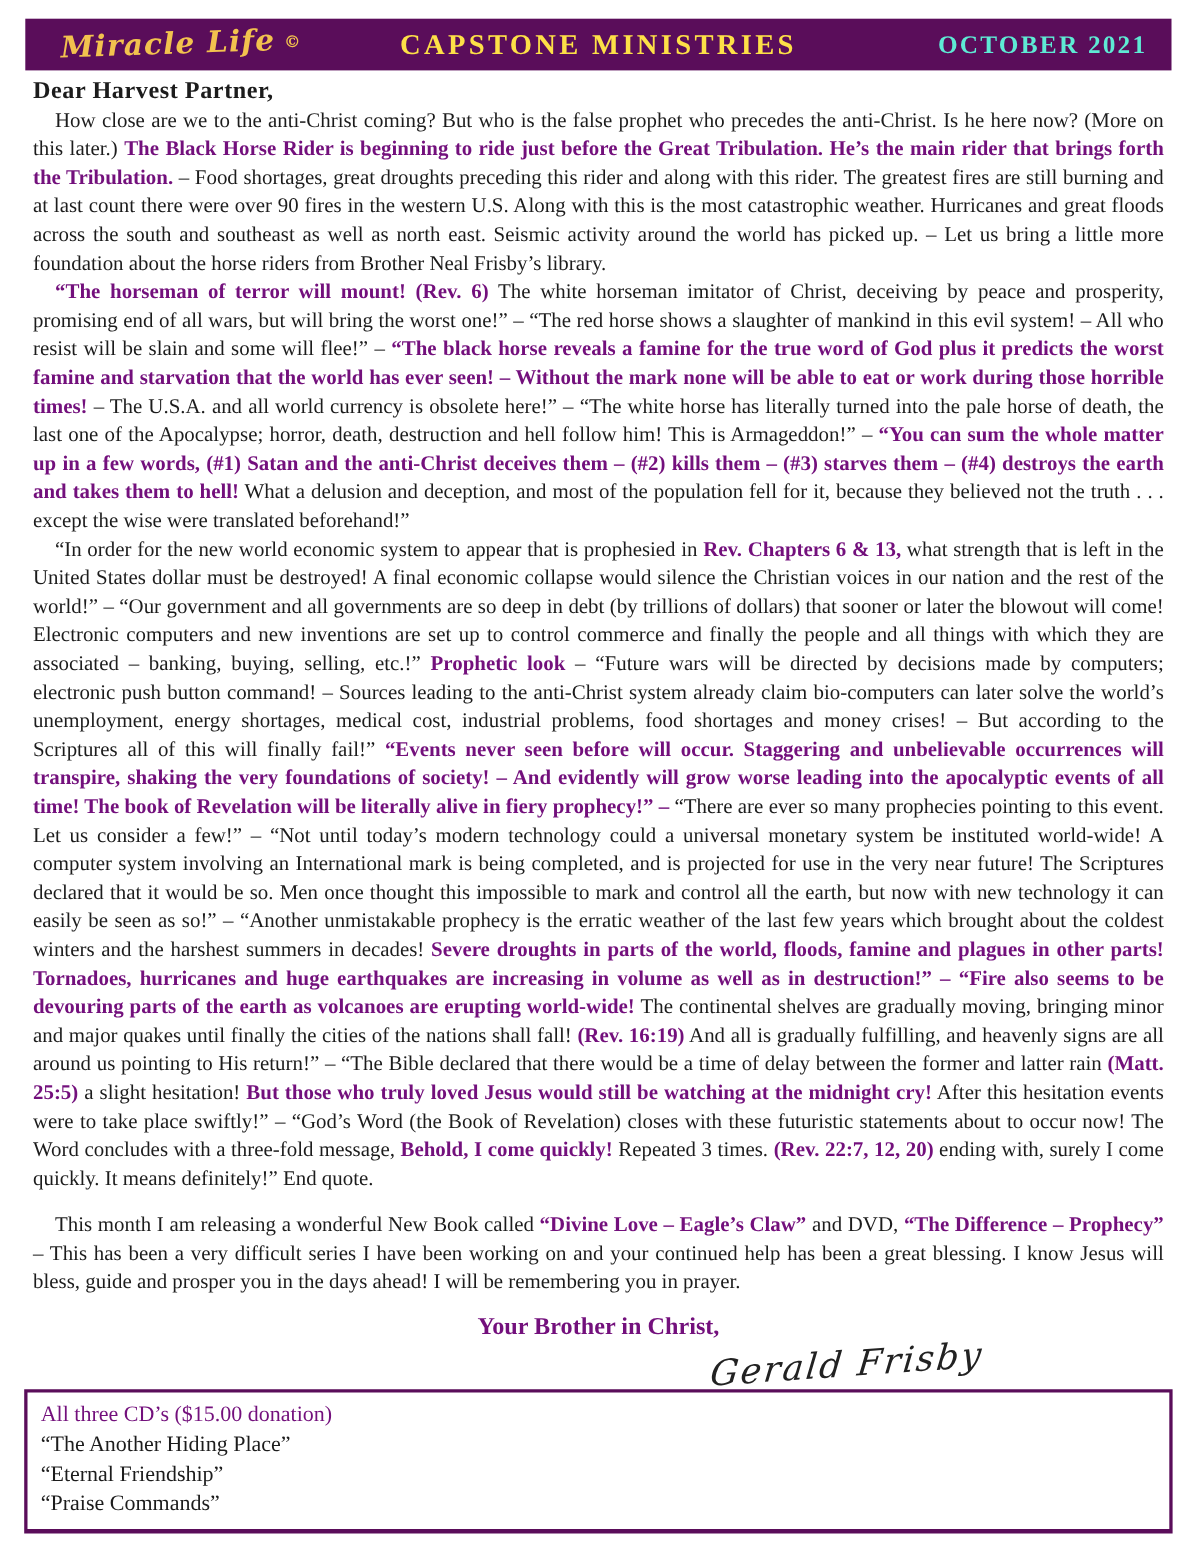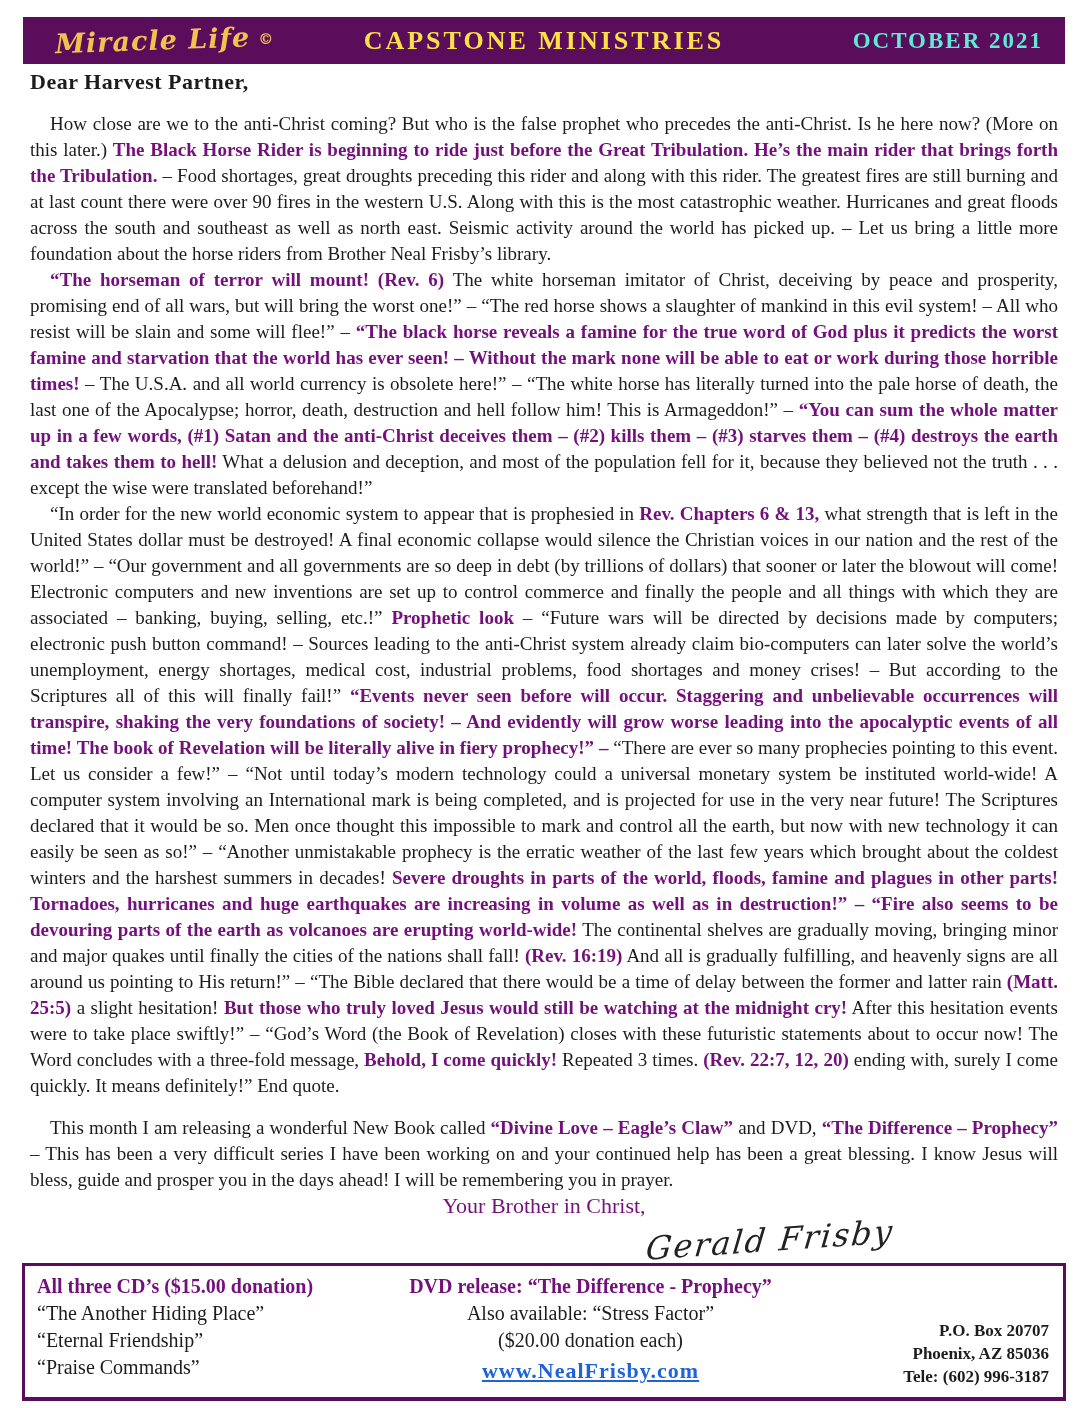--- a/index.html
+++ b/index.html
@@ -39,42 +39,43 @@
     position:absolute;left:50%;transform:translateX(-50%);
     color:#fde047;font-size:26px;font-weight:bold;letter-spacing:3px;white-space:nowrap;
   }
   .date{
     margin-left:auto;color:#5eead4;font-size:23px;font-weight:bold;
     letter-spacing:2px;padding-right:22px;white-space:nowrap;
   }
 
   
   .salutation{
-    margin:5px 30px 16px 30px;
+    margin:5px 30px 2px 30px;
     font-size:22px;font-weight:bold;letter-spacing:0.5px;
   }
 
   
   .body{
     margin:0 30px;
     font-size:19px;
     line-height:26px;
     text-align:justify;
   }
   .body p.para{margin:0;text-indent:20px;}
   .body p.para.spaced{margin-top:16px;}
   .seg-normal{color:var(--ink);}
   .seg-purple{color:var(--text-purple);font-weight:bold;}
 
   
   .closing{
     text-align:center;
     color:var(--text-purple);
-    font-weight:normal;
+    font-weight:bold;
     font-size:22px;
+    margin-top:14px;
   }
   .signature{
     font-family:"DejaVu Serif", serif;
     font-style:italic;
     font-size:32px;
     color:#222;
     margin:2px 0 4px 640px;
     transform:rotate(-4deg) skewX(-10deg);
     letter-spacing:2px;
     width:260px;
@@ -85,21 +86,21 @@
   .footer-box{
     margin:4px 22px 0 22px;
     border:3px solid var(--purple);
     border-bottom-width:4px;
     padding:7px 14px 9px 12px;
     display:grid;
     grid-template-columns:330px 1fr 235px;
     min-height:116px;
   }
   .f-left{font-size:20px;line-height:27px;}
-  .f-left .f-head{color:var(--text-purple);font-weight:bold;font-size:20px;}
+  .f-left .f-head{color:var(--text-purple);font-weight:normal;font-size:20px;}
   .f-center{text-align:center;font-size:20px;line-height:27px;}
   .f-center .f-head{color:var(--text-purple);font-weight:bold;}
   .website{
     display:inline-block;
     color:var(--link-blue);
     font-weight:bold;
     font-size:22px;
     text-decoration:underline;
     letter-spacing:1px;
     margin-top:3px;
@@ -137,26 +138,15 @@
 
   <div class="signature">Gerald Frisby</div>
 
   <div class="footer-box">
     <div class="f-left">
       <div class="f-head">All three CD’s ($15.00 donation)</div>
       <div>“The Another Hiding Place”</div>
       <div>“Eternal Friendship”</div>
       <div>“Praise Commands”</div>
     </div>
-    <div class="f-center">
-      <div class="f-head">DVD release: “The Difference - Prophecy”</div>
-      <div>Also available: “Stress Factor”</div>
-      <div>($20.00 donation each)</div>
-      <a href="#" class="website">www.NealFrisby.com</a>
-    </div>
-    <div class="f-right">
-      <div>P.O. Box 20707</div>
-      <div>Phoenix, AZ 85036</div>
-      <div>Tele: (602) 996-3187</div>
-    </div>
   </div>
 
 </div>
 
 </body></html>

